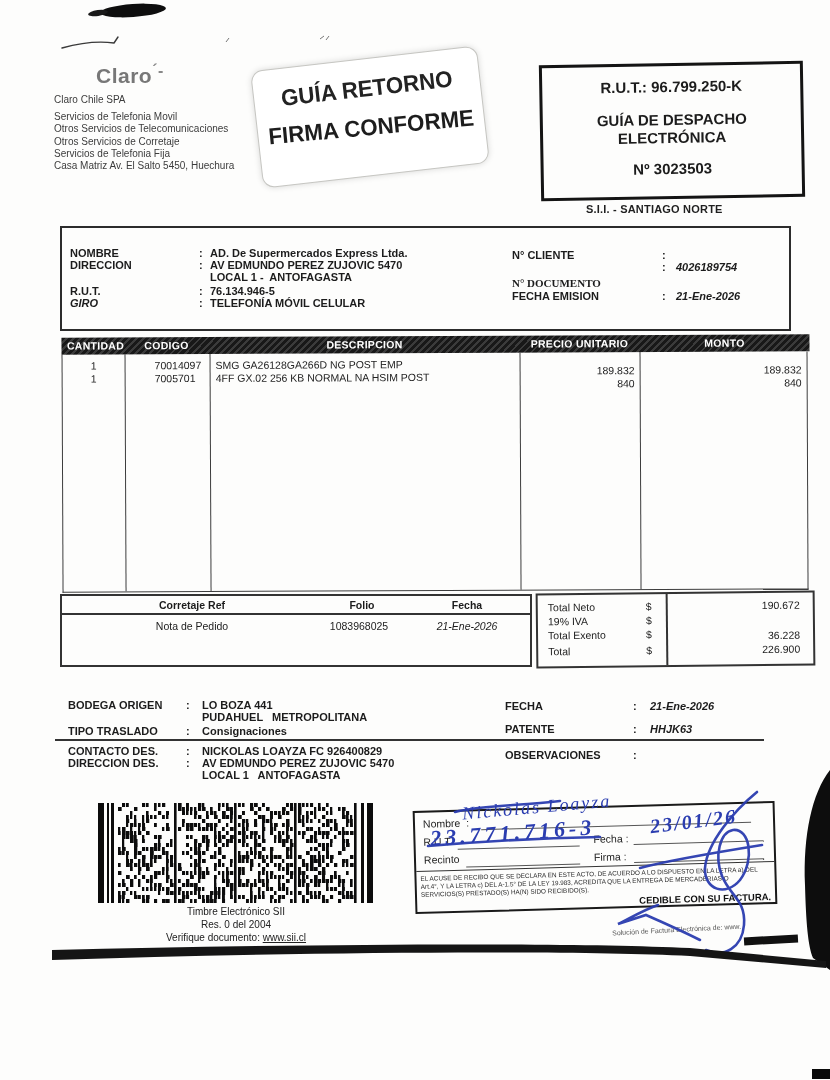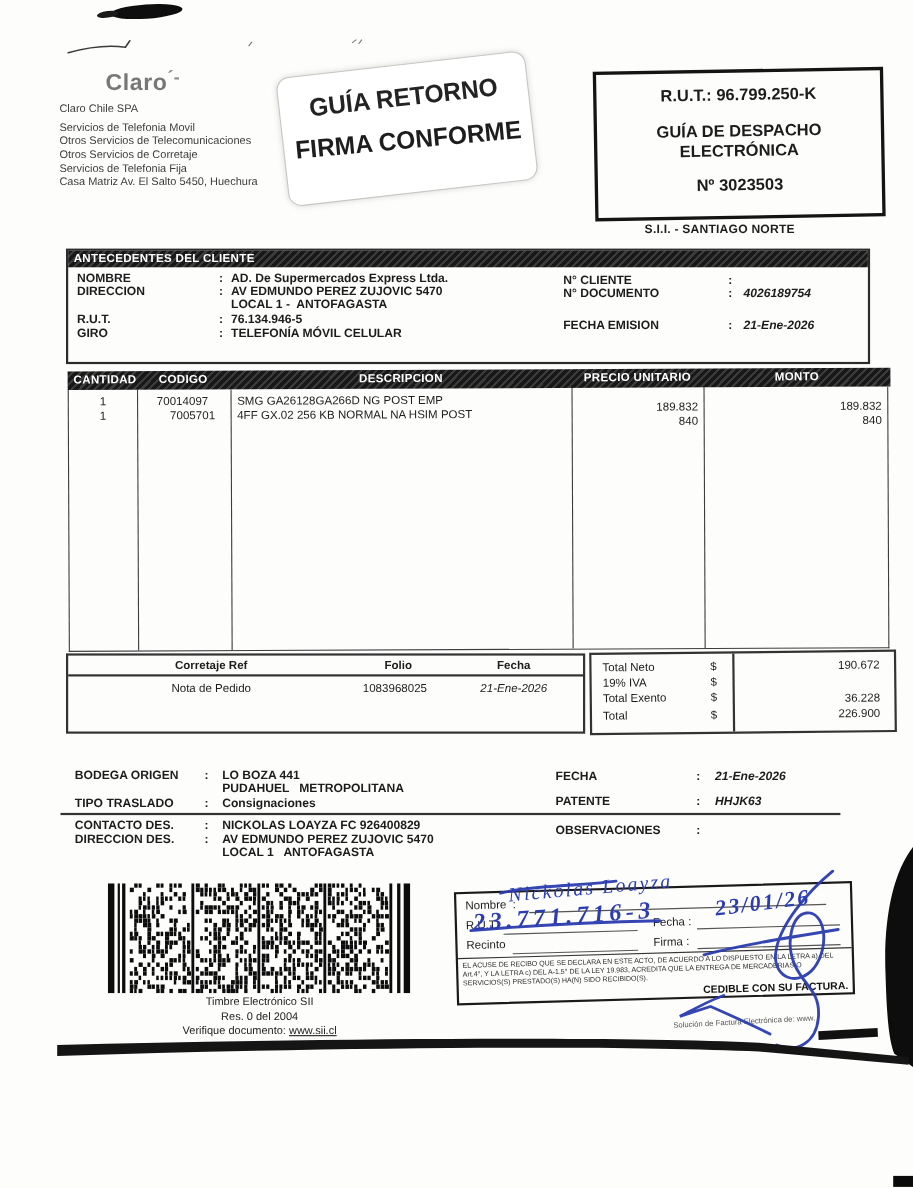--- a/index.html
+++ b/index.html
@@ -101,37 +101,36 @@
 
   <div class="abs rutbox">
     <div class="rut">R.U.T.: 96.799.250-K</div>
     <div class="dt1">GUÍA DE DESPACHO</div>
     <div class="dt2">ELECTRÓNICA</div>
     <div class="num">Nº 3023503</div>
   </div>
   <div class="abs sii">S.I.I. - SANTIAGO NORTE</div>
 
   <div class="abs clientbox">
-    <div class="hdr hatch">ANTECEDENTES DEL CLIENTE</div>
     <span class="f" style="left:8px;top:19px;">NOMBRE</span>
     <span class="f" style="left:137px;top:19px;">:</span>
     <span class="f" style="left:148px;top:19px;">AD. De Supermercados Express Ltda.</span>
     <span class="f" style="left:8px;top:31px;">DIRECCION</span>
     <span class="f" style="left:137px;top:31px;">:</span>
     <span class="f" style="left:148px;top:31px;">AV EDMUNDO PEREZ ZUJOVIC 5470</span>
     <span class="f" style="left:148px;top:43px;">LOCAL 1 -  ANTOFAGASTA</span>
     <span class="f" style="left:8px;top:57px;">R.U.T.</span>
     <span class="f" style="left:137px;top:57px;">:</span>
     <span class="f" style="left:148px;top:57px;">76.134.946-5</span>
-    <span class="f" style="left:8px;top:69px;">GIRO</span>
+    <span class="f" style="left:8px;top:69px;font-style:italic;">GIRO</span>
     <span class="f" style="left:137px;top:69px;">:</span>
     <span class="f" style="left:148px;top:69px;">TELEFONÍA MÓVIL CELULAR</span>
     <span class="f" style="left:450px;top:21px;">N° CLIENTE</span>
     <span class="f" style="left:600px;top:21px;">:</span>
-    <span class="f" style="left:450px;top:33px;">N° DOCUMENTO</span>
+    <span class="f" style="left:450px;top:49px;font-family:Liberation Serif, serif;">N° DOCUMENTO</span>
     <span class="f" style="left:600px;top:33px;">:</span>
     <span class="f it" style="left:614px;top:33px;">4026189754</span>
     <span class="f" style="left:450px;top:62px;">FECHA EMISION</span>
     <span class="f" style="left:600px;top:62px;">:</span>
     <span class="f it" style="left:614px;top:62px;">21-Ene-2026</span>
   </div>
 
   <div class="abs items">
     <div class="hdr hatch">
       <span class="hcell" style="left:34px;">CANTIDAD</span>
@@ -140,21 +139,21 @@
       <span class="hcell" style="left:518px;">PRECIO UNITARIO</span>
       <span class="hcell" style="left:663px;">MONTO</span>
     </div>
     <div class="body">
       <div class="vline" style="left:62px;"></div>
       <div class="vline" style="left:147px;"></div>
       <div class="vline" style="left:457px;"></div>
       <div class="vline" style="left:577px;"></div>
 
       <span class="cell cnum" style="left:31px;top:5px;">1</span>
-      <span class="cell" style="left:80px;top:5px;">70014097</span>
+      <span class="cell" style="left:92px;top:5px;">70014097</span>
       <span class="cell" style="left:153px;top:5px;">SMG GA26128GA266D NG POST EMP</span>
       <span class="cell rnum" style="left:572px;top:12px;">189.832</span>
       <span class="cell rnum" style="left:739px;top:12px;">189.832</span>
 
       <span class="cell cnum" style="left:31px;top:18px;">1</span>
       <span class="cell" style="left:92px;top:18px;">7005701</span>
       <span class="cell" style="left:153px;top:18px;">4FF GX.02 256 KB NORMAL NA HSIM POST</span>
       <span class="cell rnum" style="left:572px;top:25px;">840</span>
       <span class="cell rnum" style="left:739px;top:25px;">840</span>
     </div>

